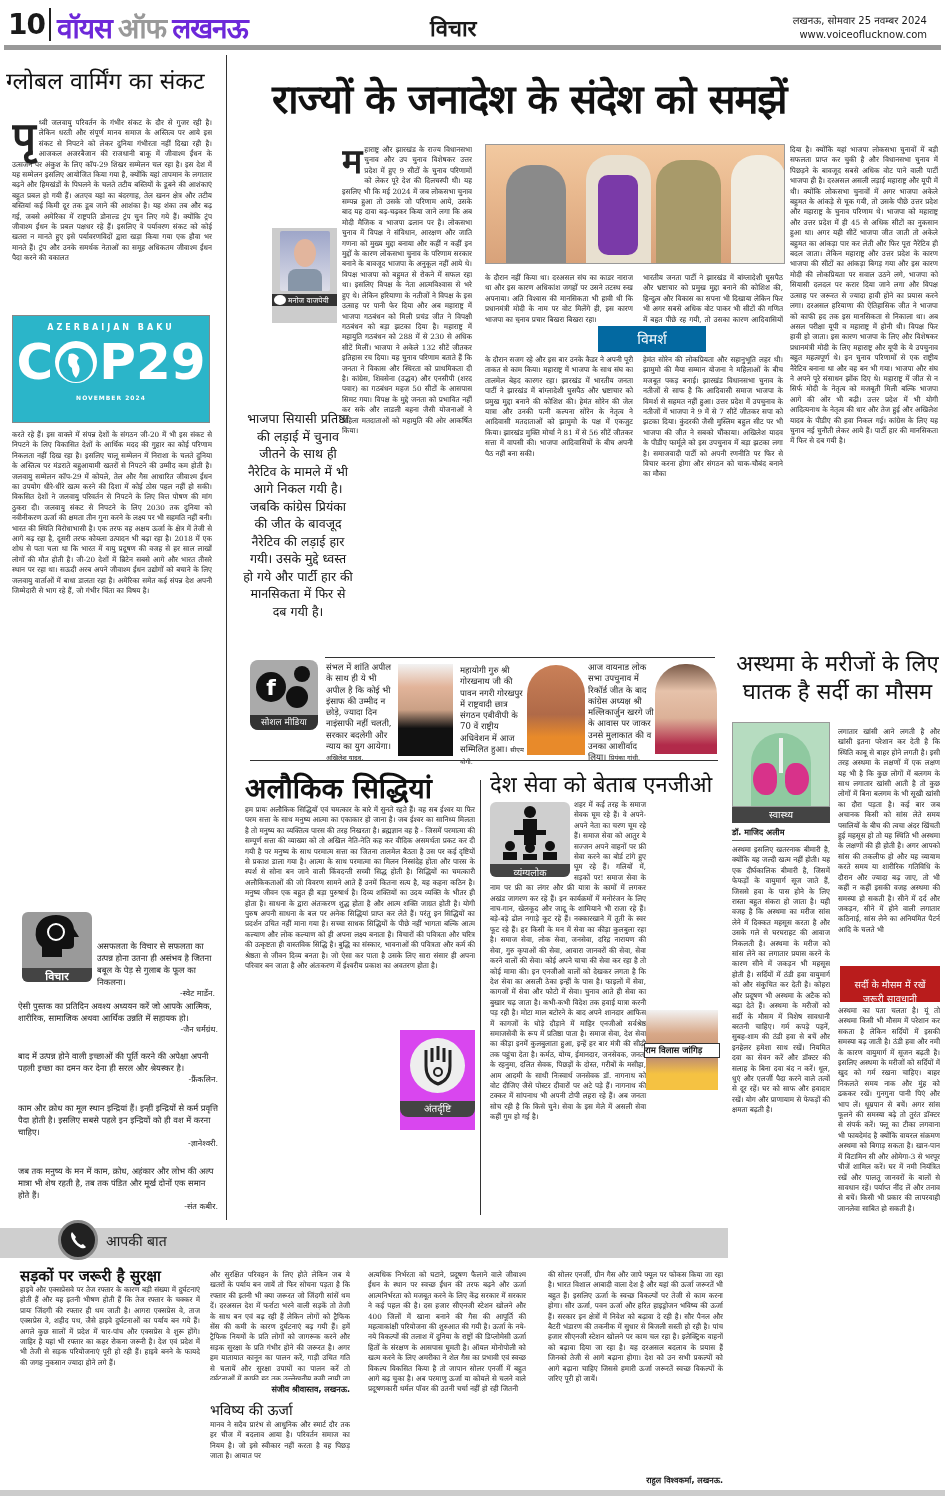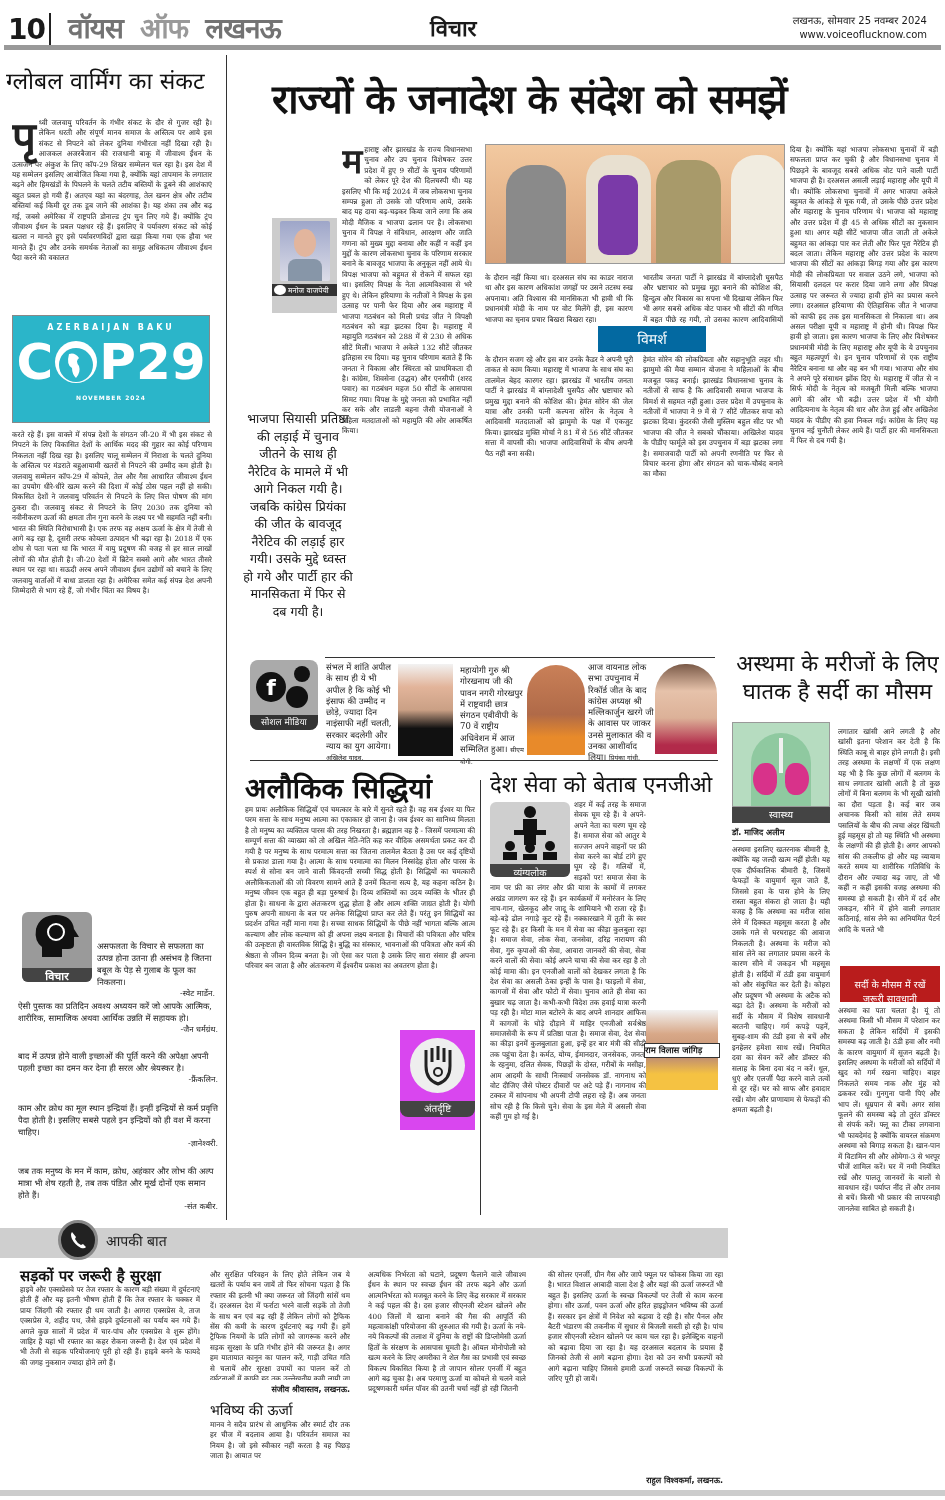--- a/index.html
+++ b/index.html
@@ -1,22 +1,22 @@
 <!DOCTYPE html>
 <html><head>
 <meta charset="utf-8">
 <style>
 *{box-sizing:border-box;margin:0;padding:0}
 body{width:945px;height:1500px;background:#fff;font-family:"DejaVu Sans","Liberation Sans",sans-serif;color:#1a1a1a;overflow:hidden;position:relative}
 .abs{position:absolute}
 .txt{font-family:"DejaVu Serif","Liberation Serif",serif;font-size:7.2px;line-height:10.4px;color:#222;text-align:justify;overflow:hidden}
 .hdr-rule{position:absolute;left:4px;right:4px;top:45px;height:5px;background:#999}
-.mast{left:8px;top:8px;font-size:28px;font-weight:bold;letter-spacing:-1px;display:flex;align-items:flex-end;gap:17px}
+.mast{left:8px;top:8px;font-size:28px;font-weight:bold;letter-spacing:-1px;display:flex;align-items:flex-start;gap:6px}
 .pageno{font-size:28px;font-weight:bold;border-right:2px solid #222;padding-right:4px}
-.mast .m1{color:#737373}.mast .m2{color:#999}
+.mast .m1{color:#6d28d9}.mast .m2{color:#999}
 .section{left:430px;top:12px;font-size:22px;font-weight:bold}
 .dateline{right:18px;top:14px;font-size:10px;text-align:right;line-height:14px}
 .vline{position:absolute;width:1px;background:#333}
 .h-big{font-weight:bold;color:#111;white-space:nowrap}
 .tag-gray{background:#0369a1;color:#fff;text-align:center;font-weight:bold}
 .photo{background:linear-gradient(135deg,#d9a57a,#8f5d3a);}
 .quote{font-family:"DejaVu Serif","Liberation Serif",serif;font-size:8.3px;line-height:12px;color:#222}
 .quote .by{text-align:right;font-size:8px}
 .social-txt{font-family:"DejaVu Serif",serif;font-size:8.5px;line-height:11.3px}
 </style>
@@ -81,21 +81,21 @@
 <div class="abs quote" style="left:18px;top:1102px;width:200px">
   <div>काम और क्रोध का मूल स्थान इन्द्रियां हैं। इन्हीं इन्द्रियों से कर्म प्रवृत्ति पैदा होती है। इसलिए सबसे पहले इन इन्द्रियों को ही वश में करना चाहिए।</div>
   <div class="by">-ज्ञानेश्वरी.</div>
 </div>
 <div class="abs quote" style="left:18px;top:1165px;width:200px">
   <div>जब तक मनुष्य के मन में काम, क्रोध, अहंकार और लोभ की अल्प मात्रा भी शेष रहती है, तब तक पंडित और मूर्ख दोनों एक समान होते हैं।</div>
   <div class="by">-संत कबीर.</div>
 </div>
 
 <div class="abs h-big" style="left:272px;top:70px;font-size:40px;letter-spacing:-1px">राज्यों के जनादेश के संदेश को समझें</div>
-<div class="abs" style="left:272px;top:218px;width:65px;height:95px;background:#ccc">
+<div class="abs" style="left:272px;top:228px;width:65px;height:95px;background:#ccc">
   <div style="margin:3px 8px;width:50px;height:60px;background:linear-gradient(#9ea6c9,#dcdde8);border-radius:2px;position:relative">
     <div style="position:absolute;left:14px;top:8px;width:22px;height:28px;border-radius:50%;background:#e2b59d"></div>
     <div style="position:absolute;left:8px;top:38px;width:34px;height:22px;background:#8796a8;border-radius:8px 8px 0 0"></div>
   </div>
   <div style="display:flex;align-items:center;gap:2px;background:#333;color:#fff;font-size:7.5px;margin-top:2px;padding:1px 2px">
     <span style="width:12px;height:10px;border-radius:50%;background:#fff;display:inline-block"></span>
     <span>मनोज वाजपेयी</span>
   </div>
 </div>
 <div class="abs" style="left:243px;top:410px;width:110px;font-size:12.5px;line-height:17.5px;text-align:center;color:#111">भाजपा सियासी प्रतिष्ठा की लड़ाई में चुनाव जीतने के साथ ही नैरेटिव के मामले में भी आगे निकल गयी है। जबकि कांग्रेस प्रियंका की जीत के बावजूद नैरेटिव की लड़ाई हार गयी। उसके मुद्दे ध्वस्त हो गये और पार्टी हार की मानसिकता में फिर से दब गयी है।</div>

